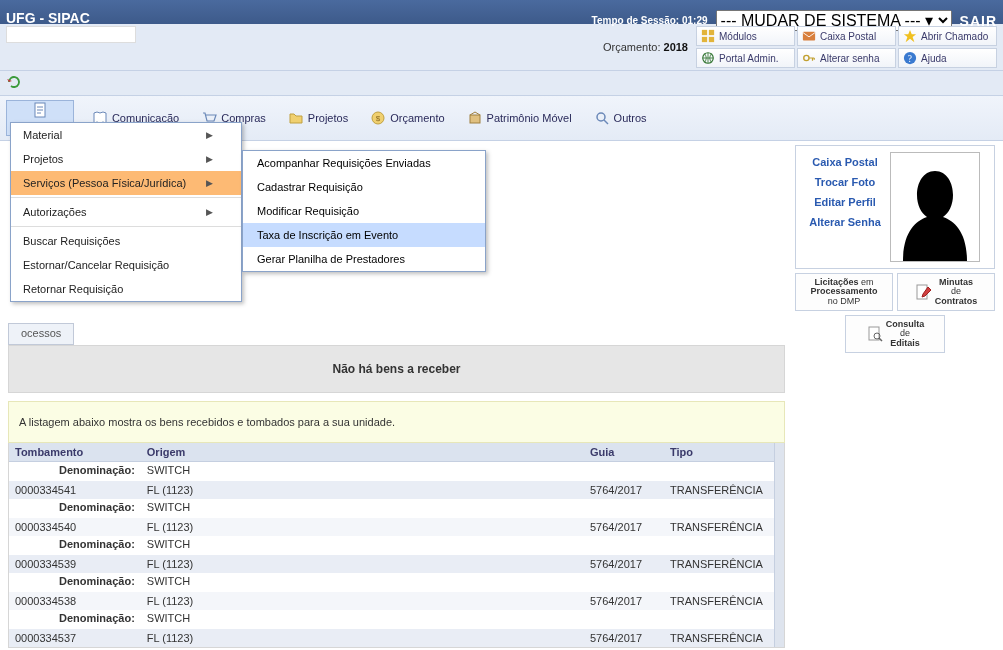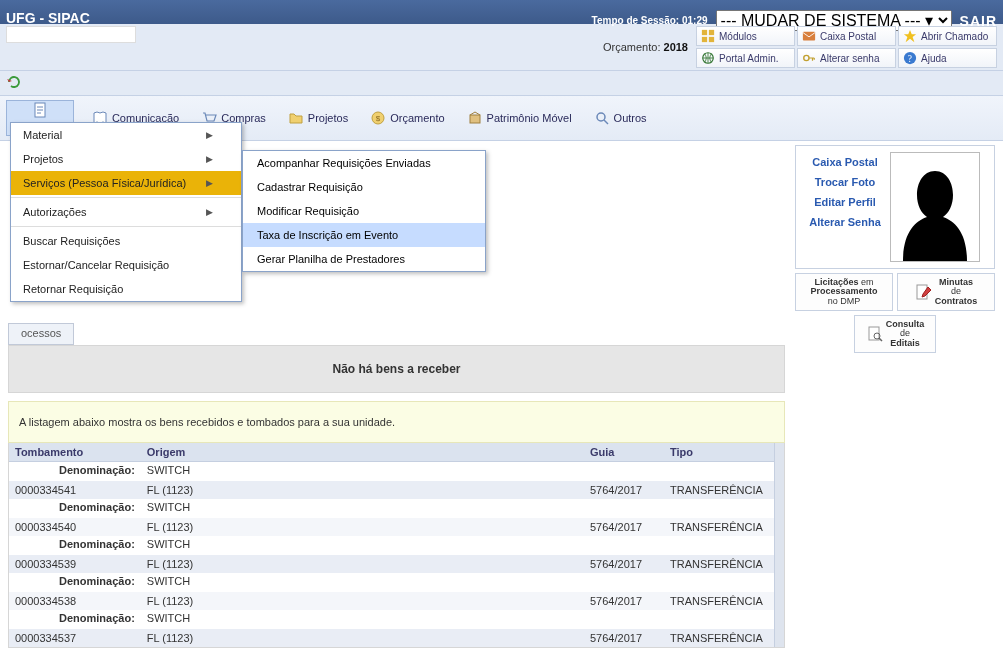--- a/index.html
+++ b/index.html
@@ -29,21 +29,21 @@
 
     
     .mainmenu { background: linear-gradient(#f0f4fb, #e4ebf6); border-bottom: 1px solid #c5d1e5; padding: 4px 6px; display: flex; gap: 14px; align-items: center; position: relative; }
     .mitem { display: flex; align-items: center; gap: 4px; font-size: 11px; color: #2a2a5a; cursor: pointer; padding: 2px 4px; }
     .mitem.active { background: #cfe0f8; border: 1px solid #9bb4da; padding: 1px 3px; flex-direction: column; }
     .mitem .mi { width: 16px; height: 16px; }
 
     
     .dropdown { position: absolute; top: 26px; left: 10px; background: #fff; border: 1px solid #8aa3c9; box-shadow: 2px 2px 4px rgba(0,0,0,.25); font-size: 11px; min-width: 232px; z-index: 100; }
     .dropdown .ditem { padding: 6px 28px 6px 12px; display: flex; justify-content: space-between; align-items: center; cursor: pointer; color: #222; }
-    .dropdown .ditem.hover { background: #eab308; }
+    .dropdown .ditem.hover { background: #fdba74; }
     .dropdown .sep { border-top: 1px solid #ddd; margin: 2px 0; }
     .arrow { font-size: 9px; color: #555; }
 
     .submenu { position: absolute; top: 54px; left: 242px; background: #fff; border: 1px solid #8aa3c9; box-shadow: 2px 2px 4px rgba(0,0,0,.25); font-size: 11px; min-width: 244px; z-index: 101; }
     .submenu .ditem { padding: 6px 14px; cursor: pointer; }
     .submenu .ditem.hover { background: #c6dcff; }
 
     
     .content { display: flex; padding: 4px 8px 0 8px; gap: 10px; }
     .maincol { flex: 1; position: relative; }
@@ -71,21 +71,21 @@
     
     .sidebox { border: 1px solid #c7d1e1; padding: 6px; }
     .sidelink { text-align: center; color: #2a5ab0; font-weight: bold; font-size: 11px; padding: 4px 0; cursor: pointer; }
     .avatar-wrap { float: right; width: 98px; text-align: center; }
     .avatar { width: 90px; height: 110px; background: #fff; border: 1px solid #bbb; display: flex; align-items: flex-end; justify-content: center; }
     .silhouette { width: 80px; height: 100px; }
     .sidelinks-col { float: left; width: 86px; }
     .sidebox::after { content: ""; display: block; clear: both; }
 
     .shortcut-row { display: flex; gap: 4px; justify-content: center; margin-top: 4px; }
-    .shortcut { border: 1px solid #c7d1e1; width: 82px; height: 38px; display: flex; align-items: center; justify-content: center; text-align: center; font-size: 9px; line-height: 1.05; color: #333; background: #fdfdfd; cursor: pointer; padding: 2px; gap: 2px; }
+    .shortcut { border: 1px solid #c7d1e1; width: 100px; height: 38px; display: flex; align-items: center; justify-content: center; text-align: center; font-size: 9px; line-height: 1.05; color: #333; background: #fdfdfd; cursor: pointer; padding: 2px; gap: 2px; }
     .shortcut.big { width: 106px; justify-content: center; }
     .shortcut b { font-weight: bold; }
     .shortcut .sicon { width: 18px; height: 18px; flex: none; }
   </style>
 </head>
 <body>
 
 <div class="header">
   <div class="header-left">
     <span class="header-title">UFG - SIPAC</span>

